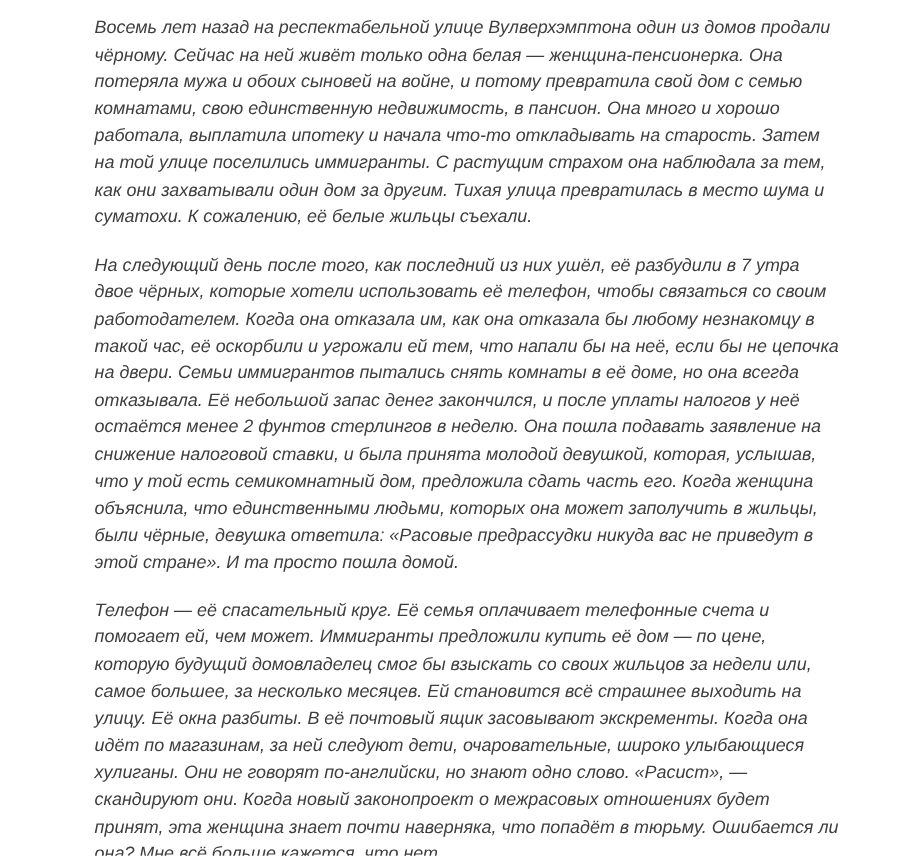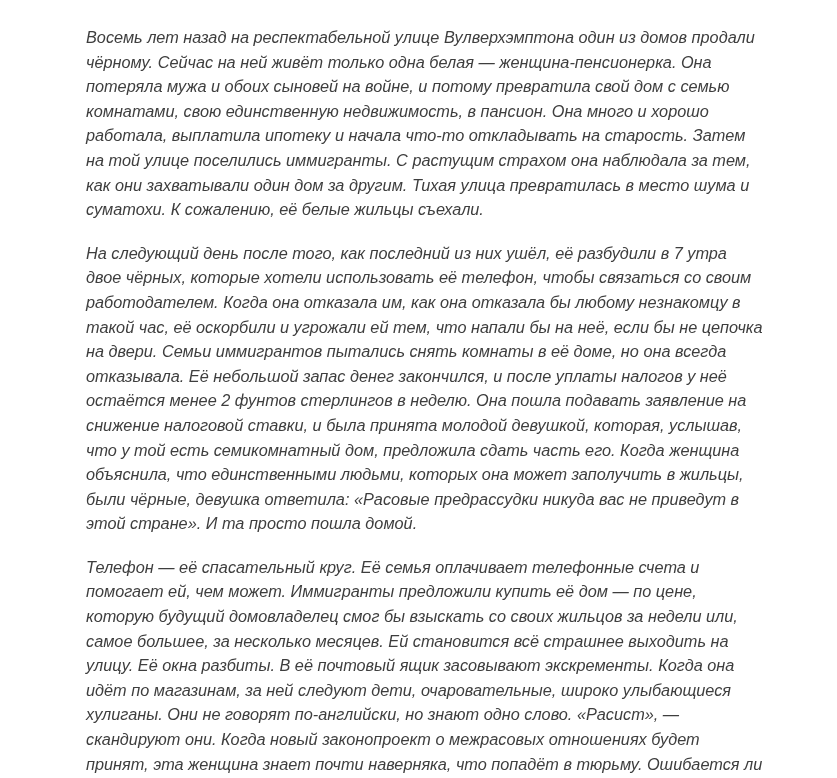--- a/index.html
+++ b/index.html
@@ -19,21 +19,21 @@
     top: 9px;
     width: 678px;
     font-family: "Liberation Sans", "DejaVu Sans", sans-serif;
     font-style: italic;
     font-size: 16.3px;
     line-height: 24.6px;
     color: #3e3e3e;
     text-align: left;
   }
   .article p {
-    margin: 16px 0 19px 0;
+    margin: 4px 0 19px 0;
     padding: 0;
   }
   .article p:last-child {
     margin-bottom: 0;
   }
 </style>
 </head>
 <body>
 
 <main class="article">

